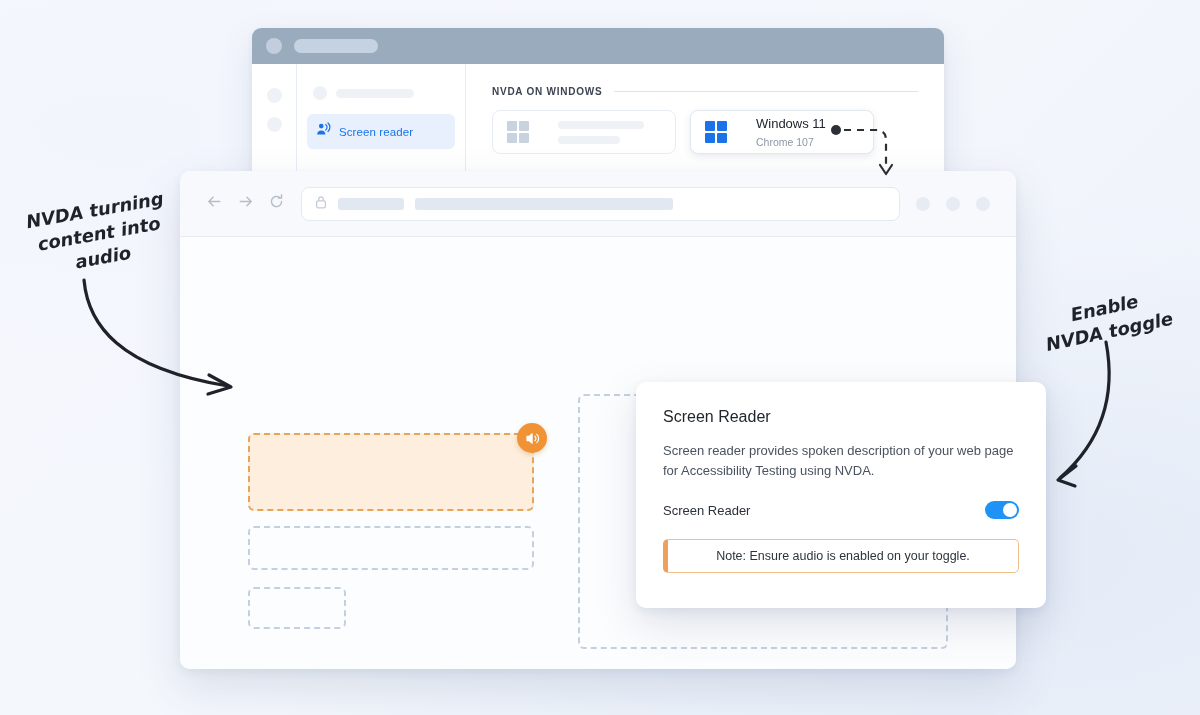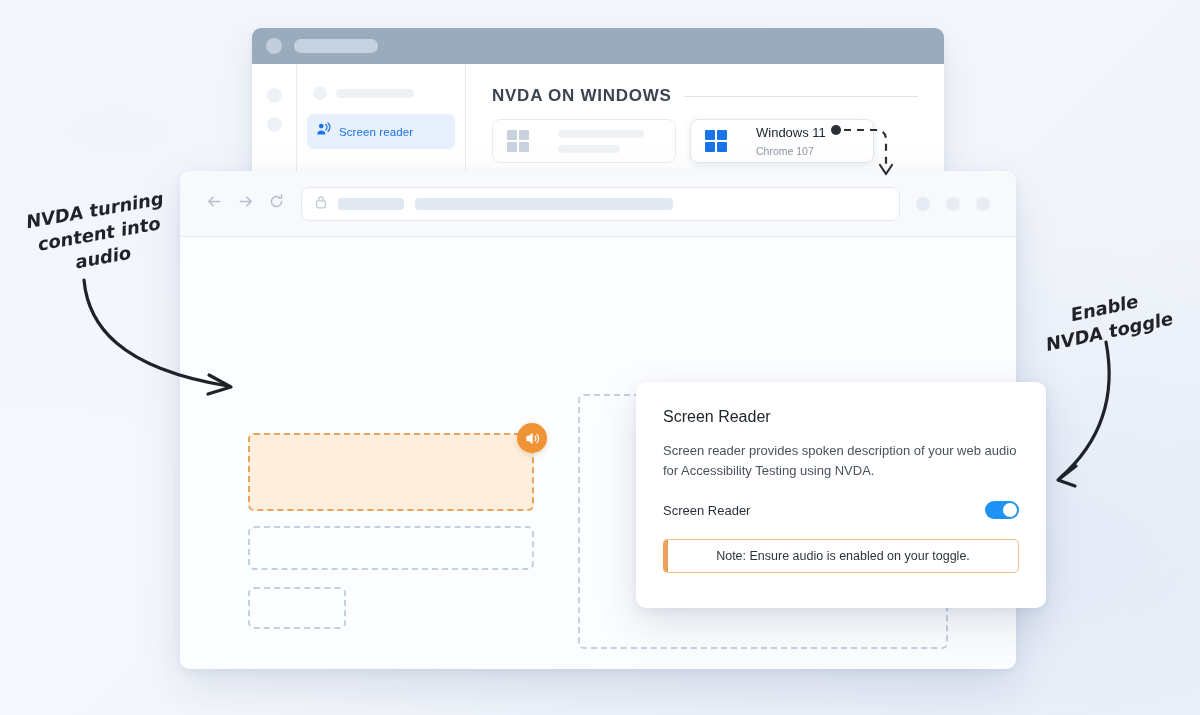--- a/index.html
+++ b/index.html
@@ -60,21 +60,21 @@
     display: flex; align-items: center; gap: 8px;
     background: #e8f0fe; border-radius: 6px;
     padding: 8px 9px;
   }
   #side-active .lbl {
     font-size: 11.5px; color: #1a73e8; letter-spacing: .1px;
   }
   #content { flex: 1; padding: 22px 0 0 26px; position: relative; }
   #section-head { display: flex; align-items: center; gap: 12px; padding-right: 26px; }
   #section-head .t {
-    font-size: 17px; font-weight: 700; letter-spacing: .75px; color: #3c4452;
+    font-size: 10px; font-weight: 700; letter-spacing: .75px; color: #3c4452;
     white-space: nowrap;
   }
   #section-head .rule { flex: 1; height: 1px; background: #dde3ec; }
   #tiles { display: flex; gap: 14px; margin-top: 13px; }
   .tile {
     width: 184px; height: 44px; border-radius: 8px;
     display: flex; align-items: center; gap: 29px;
     padding: 11px 14px; box-sizing: border-box;
     background: #fff;
   }
@@ -308,21 +308,21 @@
           <path d="M7.4 2.4 4.3 5H2.3a.8.8 0 0 0-.8.8v4.4a.8.8 0 0 0 .8.8h2l3.1 2.6a.5.5 0 0 0 .8-.4V2.8a.5.5 0 0 0-.8-.4z" fill="#fff"></path>
           <path d="M10.6 5.6a3.3 3.3 0 0 1 0 4.8" stroke="#fff" stroke-width="1.25" stroke-linecap="round"></path>
           <path d="M12.6 3.6a6 6 0 0 1 0 8.8" stroke="#fff" stroke-width="1.25" stroke-linecap="round"></path>
         </svg>
       </div>
     </div>
   </div>
 
   <div id="modal">
     <div id="modal-title">Screen Reader</div>
-    <div id="modal-desc">Screen reader provides spoken description of your web audio for Accessibility Testing using NVDA.</div>
+    <div id="modal-desc">Screen reader provides spoken description of your web page for Accessibility Testing using NVDA.</div>
     <div id="toggle-row">
       <span id="toggle-label">Screen Reader</span>
       <span id="toggle"></span>
     </div>
     <div id="note">Note: Ensure audio is enabled on your toggle.</div>
   </div>
 
   <div class="anno" id="anno-left">NVDA turning
 content into
 audio</div>

